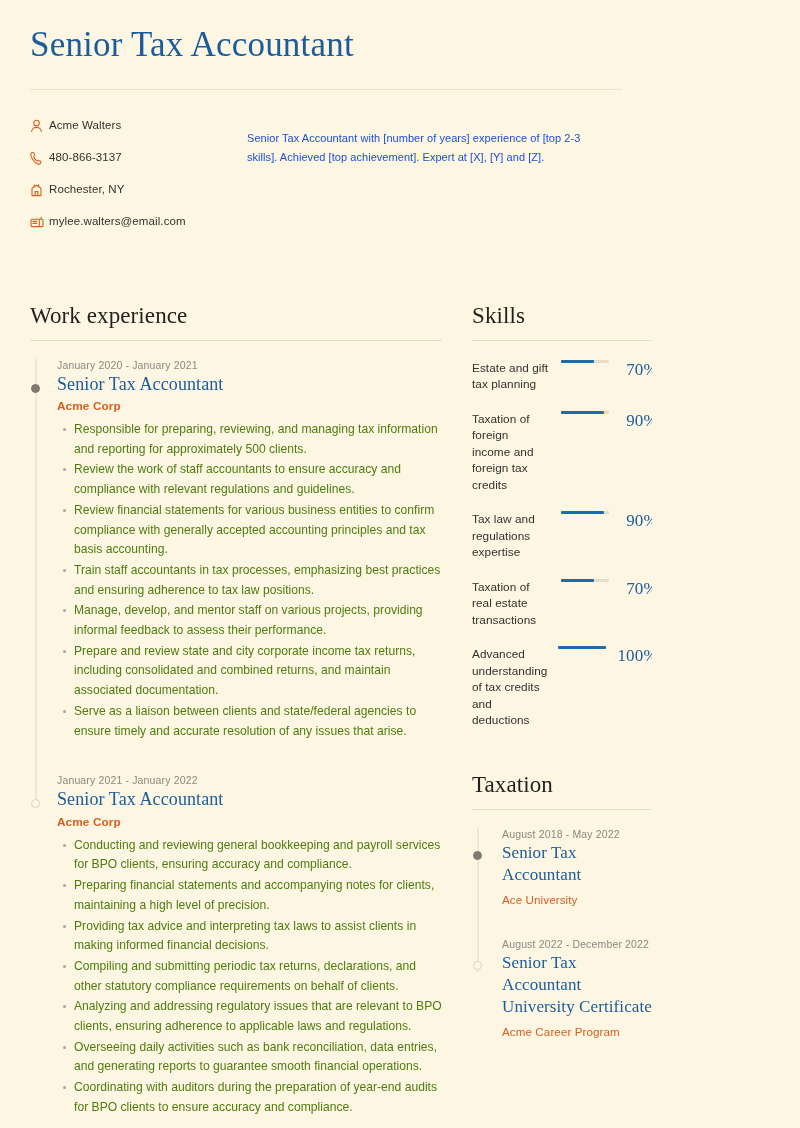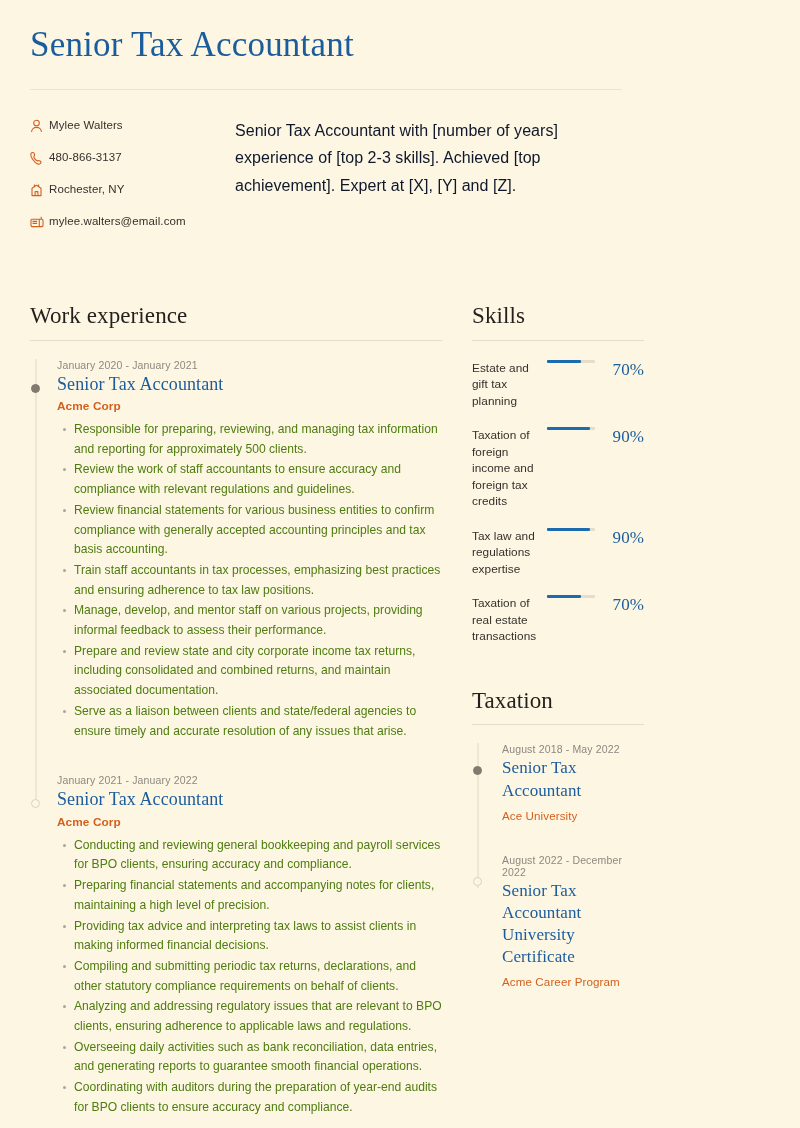--- a/index.html
+++ b/index.html
@@ -74,24 +74,24 @@
     line-height: 1.2;
     letter-spacing: 0.1px;
   }
 
   .summary-col {
     flex: 1 1 auto;
     padding-left: 30px;
     padding-top: 1px;
   }
   .summary-text {
-    font-size: 16px;
+    font-size: 11px;
     line-height: 1.72;
-    color: #0f172a;
-    margin: 0;
+    color: #1d4ed8;
+    margin: 12px;
     letter-spacing: 0.05px;
   }
 
   
   .body-cols {
     display: flex;
     align-items: flex-start;
     padding-top: 56px;
   }
   .col-left {
@@ -277,21 +277,21 @@
 
     <div class="contact-col">
 
       <div class="contact-row">
         <span class="contact-icon">
           <svg width="13" height="14" viewBox="0 0 13 14" fill="none" stroke="#d4601f" stroke-width="1.1">
             <circle cx="6.5" cy="4" r="2.8"></circle>
             <path d="M1.6 13c0-2.7 2.2-4.6 4.9-4.6S11.4 10.3 11.4 13"></path>
           </svg>
         </span>
-        <span class="contact-text">Mylee Walters</span>
+        <span class="contact-text">Acme Walters</span>
       </div>
 
       <div class="contact-row">
         <span class="contact-icon">
           <svg width="13" height="14" viewBox="0 0 13 14" fill="none" stroke="#d4601f" stroke-width="1.1" stroke-linecap="round">
             <path d="M2.2 1.6c1.1-.5 1.7.2 2.1 1.1.4.9.6 1.5.1 2-.5.5-.8.7-.5 1.5.3.8 1.3 2.3 2.3 3.1 1 .8 1.5.7 2 .4.5-.3 1-.2 1.8.3.8.5 1.3 1.1.8 2-.5.9-1.8 1.4-3.1.9C6 12.3 3.9 10.4 2.6 8.3 1.3 6.2.6 4 .9 2.9c.2-.7.7-1 1.3-1.3z"></path>
           </svg>
         </span>
         <span class="contact-text">480-866-3137</span>
       </div>
@@ -407,20 +407,27 @@
           </div>
 
           <div class="skill-row">
             <span class="skill-name">Taxation of real estate transactions</span>
             <span class="skill-bar-wrap">
               <span class="skill-bar-fill" style="width: 70%;"></span>
             </span>
             <span class="skill-pct">70%</span>
           </div>
 
+          <div class="skill-row">
+            <span class="skill-name">Advanced understanding of tax credits and deductions</span>
+            <span class="skill-bar-wrap">
+              <span class="skill-bar-fill" style="width: 100%;"></span>
+            </span>
+            <span class="skill-pct">100%</span>
+          </div>
 
         </div>
       </div>
 
       <div class="edu-section">
         <h2 class="section-title">Taxation</h2>
         <hr class="section-rule">
 
         <div class="timeline edu-timeline">
 

